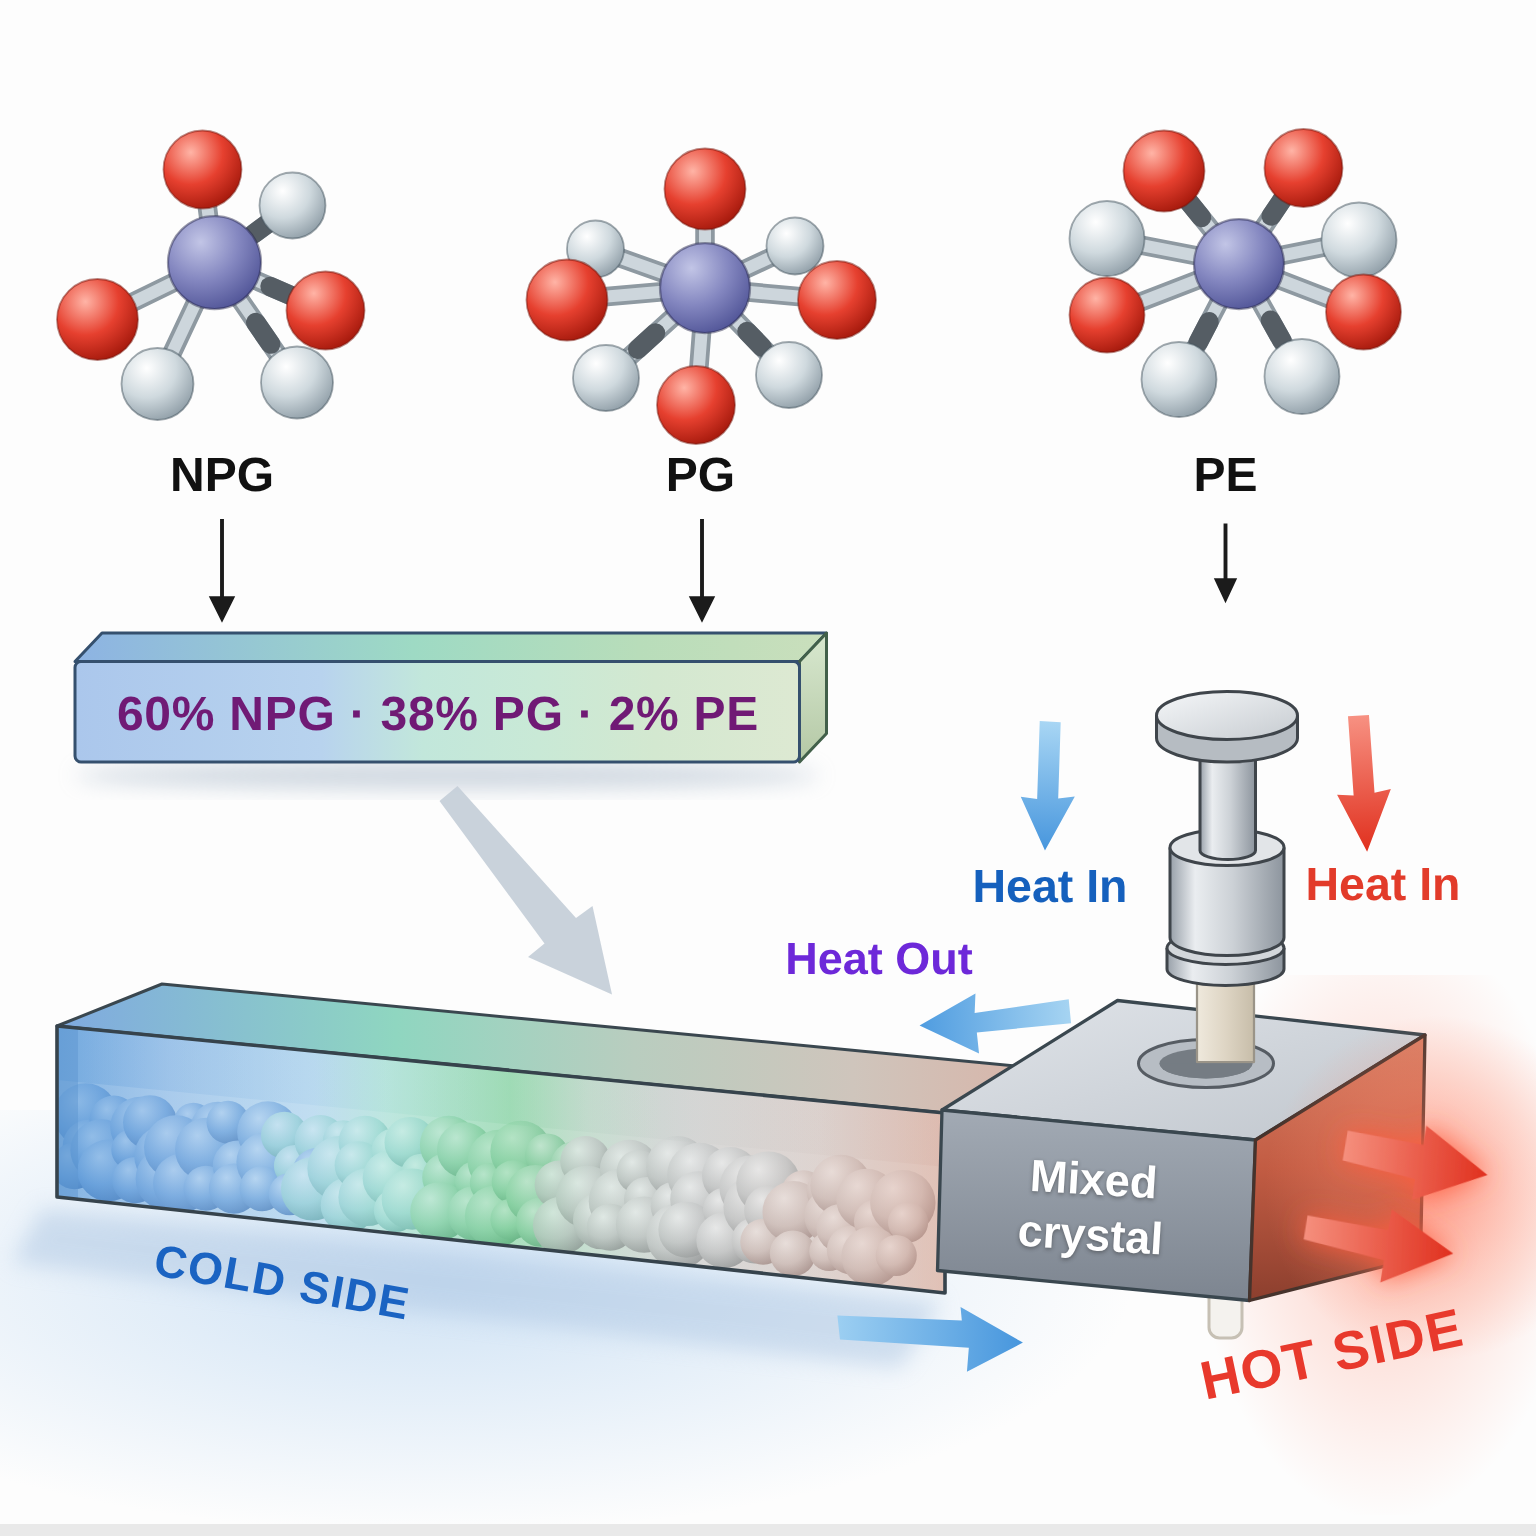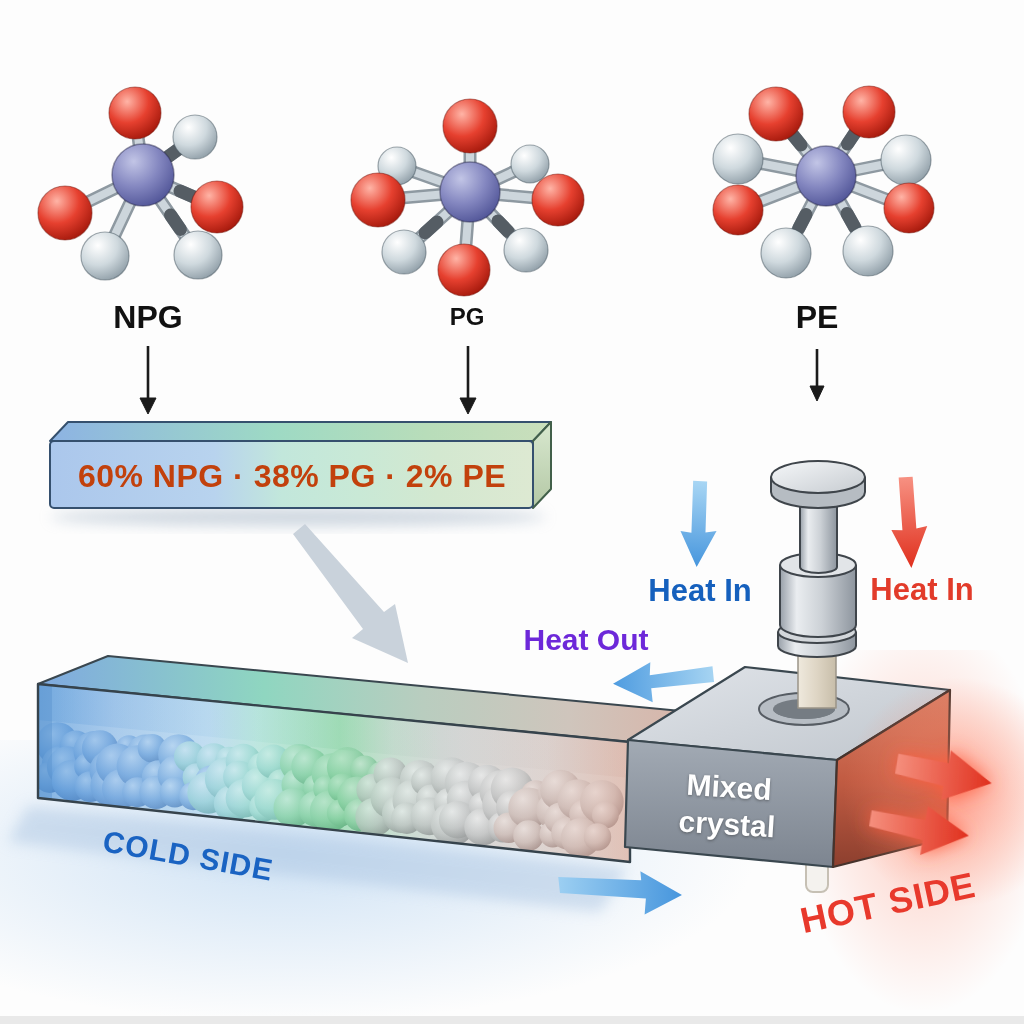--- a/index.html
+++ b/index.html
@@ -6,23 +6,23 @@
   #stage{position:relative;width:1024px;height:1016px;background:#fdfdfd;overflow:hidden;
          font-family:"Liberation Sans",sans-serif;}
   .wash{position:absolute;pointer-events:none;}
   #wash-cold{left:0;top:740px;width:760px;height:284px;
     background:radial-gradient(ellipse at 38% 40%,rgba(170,205,238,.55),rgba(170,205,238,0) 70%);}
   #wash-hot{left:800px;top:650px;width:224px;height:360px;
     background:radial-gradient(ellipse at 55% 45%,rgba(255,120,90,.35),rgba(255,120,90,0) 72%);}
   #gfx{position:absolute;left:0;top:0;}
   .lbl{position:absolute;font-weight:700;white-space:nowrap;transform:translate(-50%,-50%);color:#111;}
   #npg-label{left:148px;top:317px;font-size:32px;}
-  #pg-label{left:467px;top:317px;font-size:24px;}
+  #pg-label{left:467px;top:317px;font-size:32px;}
   #pe-label{left:817px;top:317px;font-size:32px;text-align:center;}
-  #bar-label{left:292px;top:476px;font-size:32px;color:#c2410c;letter-spacing:.5px;}
+  #bar-label{left:292px;top:476px;font-size:32px;color:#701a75;letter-spacing:.5px;}
   #pressure-label{left:716px;top:447px;font-size:30px;}
   #heat-in-cold{left:700px;top:591px;font-size:31px;color:#1560bd;}
   #heat-in-hot{left:922px;top:590px;font-size:31px;color:#e23b2a;}
   #heat-out{left:586px;top:640px;font-size:30px;color:#6d28d9;}
   #mixed-label{left:728px;top:806px;font-size:30px;color:#ffffff;text-align:center;line-height:1.22;
     transform:translate(-50%,-50%) rotate(3.5deg);text-shadow:0 1px 3px rgba(30,30,30,.45);}
   #cold-side{left:188px;top:856px;font-size:30px;color:#1a63c2;letter-spacing:1px;
     transform:translate(-50%,-50%) rotate(10deg);}
   #hot-side{left:888px;top:903px;font-size:36px;color:#e8392c;letter-spacing:1px;
     transform:translate(-50%,-50%) rotate(-12deg);}

